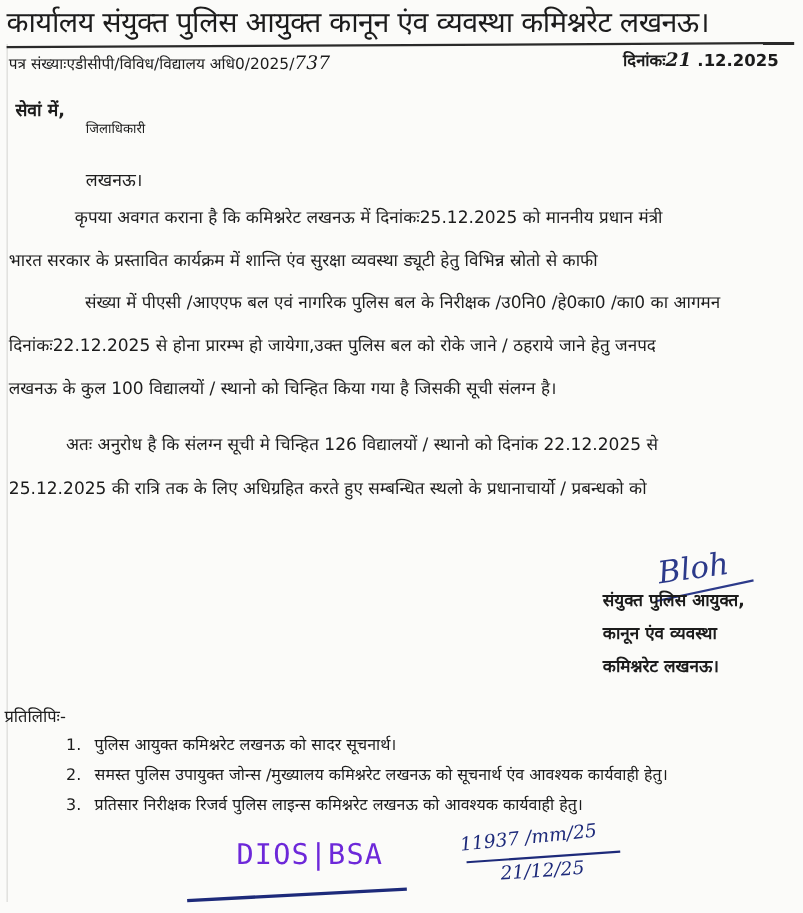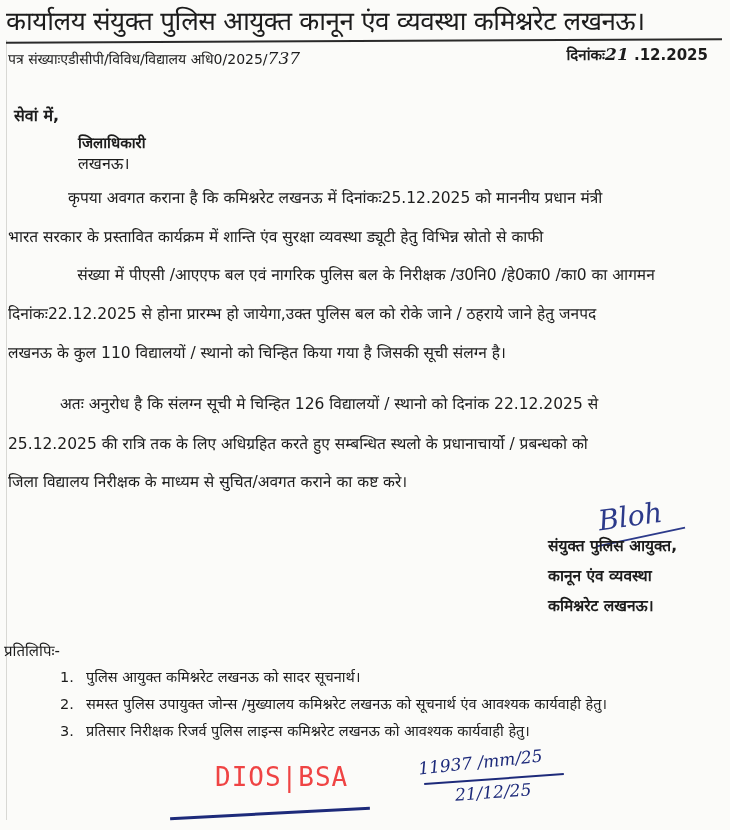--- a/index.html
+++ b/index.html
@@ -13,22 +13,22 @@
   .page { position:absolute; left:0; top:0; width:730px; height:734px; }
   .margin-line { position:absolute; left:6px; top:40px; width:1px; height:780px; background:#d8d8d4; }
   .header-title {
     position:absolute; left:6px; top:4px; width:718px;
     font-size:26px; line-height:34px; letter-spacing:-0.5px; white-space:nowrap;
   }
   .header-rule { position:absolute; left:6px; top:40px; width:716px; height:2px; background:#2a2a2a; transform:rotate(-0.3deg); }
   .ref-line { position:absolute; left:8px; top:48px; font-size:14px; white-space:nowrap; }
   .ref-hand { font-family:"DejaVu Serif", serif; font-style:italic; font-size:17px;margin-top:40px; }
   .date-line { position:absolute; right:22px; top:44px; font-size:15px; white-space:nowrap;font-weight:bold; }
-  .to-line { position:absolute; left:14px; top:104px; font-size:16px; font-weight:bold; }
-  .addr1 { position:absolute; left:78px; top:132px; font-size:15px; font-weight:bold; }
+  .to-line { position:absolute; left:14px; top:88px; font-size:16px; font-weight:bold; }
+  .addr1 { position:absolute; left:78px; top:108px; font-size:12px; font-weight:normal; }
   .addr2 { position:absolute; left:78px; top:152px; font-size:16px; font-weight:normal; }
   .para { position:absolute; left:8px; width:716px; font-size:15.5px; white-space:nowrap; }
   .p1-l1 { top:186px; left:68px; }
   .p1-l2 { top:225px; }
   .p1-l3 { top:263px;text-align:center; }
   .p1-l4 { top:302px; }
   .p1-l5 { top:341px; }
   .p2-l1 { top:392px; left:60px; }
   .p2-l2 { top:432px; }
   .p2-l3 { top:470px; }
@@ -37,21 +37,21 @@
     position:absolute; left:598px; top:500px; font-family:"DejaVu Serif", serif; font-style:italic;
     font-size:28px; color:#2c3a8a; transform:rotate(-8deg);
   }
   .sig-stroke { position:absolute; left:596px; top:536px; width:90px; height:2px; background:#2c3a8a; transform:rotate(-12deg); }
   .cc-title { position:absolute; left:4px; top:640px; font-size:15px; }
   .cc-list { position:absolute; left:60px; top:666px; font-size:14.5px; margin:0; padding:0; list-style:none; }
   .cc-list li { height:27px; white-space:nowrap; }
   .cc-num { display:inline-block; width:26px; }
   .hand-note {
     position:absolute; left:215px; top:762px; font-family:"DejaVu Sans Mono", monospace;
-    font-size:26px; color:#ef4444; letter-spacing:1px;
+    font-size:26px; color:#6d28d9; letter-spacing:1px;
   }
   .hand-underline { position:absolute; left:170px; top:812px; width:200px; height:3px; background:#1d2a7a; transform:rotate(-3deg); }
   .hand-num {
     position:absolute; left:418px; top:752px; font-family:"DejaVu Serif", serif; font-style:italic;
     font-size:17px; color:#1d2a7a; transform:rotate(-6deg);
   }
   .hand-frac-line { position:absolute; left:424px; top:778px; width:140px; height:2px; background:#1d2a7a; transform:rotate(-4deg); }
   .hand-date {
     position:absolute; left:455px; top:782px; font-family:"DejaVu Serif", serif; font-style:italic;
     font-size:17px; color:#1d2a7a; transform:rotate(-4deg);
@@ -74,25 +74,24 @@
   </div>
 
   <div class="to-line">सेवां में,</div>
   <div class="addr1">जिलाधिकारी</div>
   <div class="addr2">लखनऊ।</div>
 
   <div class="para p1-l1">कृपया अवगत कराना है कि  कमिश्नरेट लखनऊ  में दिनांकः25.12.2025 को माननीय प्रधान मंत्री</div>
   <div class="para p1-l2">भारत सरकार के प्रस्तावित कार्यक्रम में शान्ति एंव सुरक्षा व्यवस्था ड्यूटी हेतु विभिन्न स्रोतो से काफी</div>
   <div class="para p1-l3">संख्या में पीएसी /आएएफ बल एवं नागरिक पुलिस बल के निरीक्षक /उ0नि0 /हे0का0 /का0 का आगमन</div>
   <div class="para p1-l4">दिनांकः22.12.2025 से होना प्रारम्भ हो जायेगा,उक्त पुलिस बल को रोके जाने / ठहराये जाने हेतु जनपद</div>
-  <div class="para p1-l5">लखनऊ के कुल 110 विद्यालयों / स्थानो को चिन्हित किया गया है जिसकी सूची संलग्न है।</div>
+  <div class="para p1-l5">लखनऊ के कुल 100 विद्यालयों / स्थानो को चिन्हित किया गया है जिसकी सूची संलग्न है।</div>
 
   <div class="para p2-l1">अतः अनुरोध है कि संलग्न सूची मे चिन्हित 126 विद्यालयों / स्थानो को दिनांक 22.12.2025 से</div>
   <div class="para p2-l2">25.12.2025 की रात्रि तक के लिए अधिग्रहित करते हुए सम्बन्धित स्थलो के प्रधानाचार्यो / प्रबन्धको को</div>
-  <div class="para p2-l3">जिला विद्यालय निरीक्षक के माध्यम से सुचित/अवगत कराने का कष्ट करे।</div>
 
   <div class="signature">Bloh</div>
   <div class="sig-stroke"></div>
   <div class="sign-block">
     <div>संयुक्त पुलिस आयुक्त,</div>
     <div>कानून एंव व्यवस्था</div>
     <div>कमिश्नरेट लखनऊ।</div>
   </div>
 
   <div class="cc-title">प्रतिलिपिः-</div>

